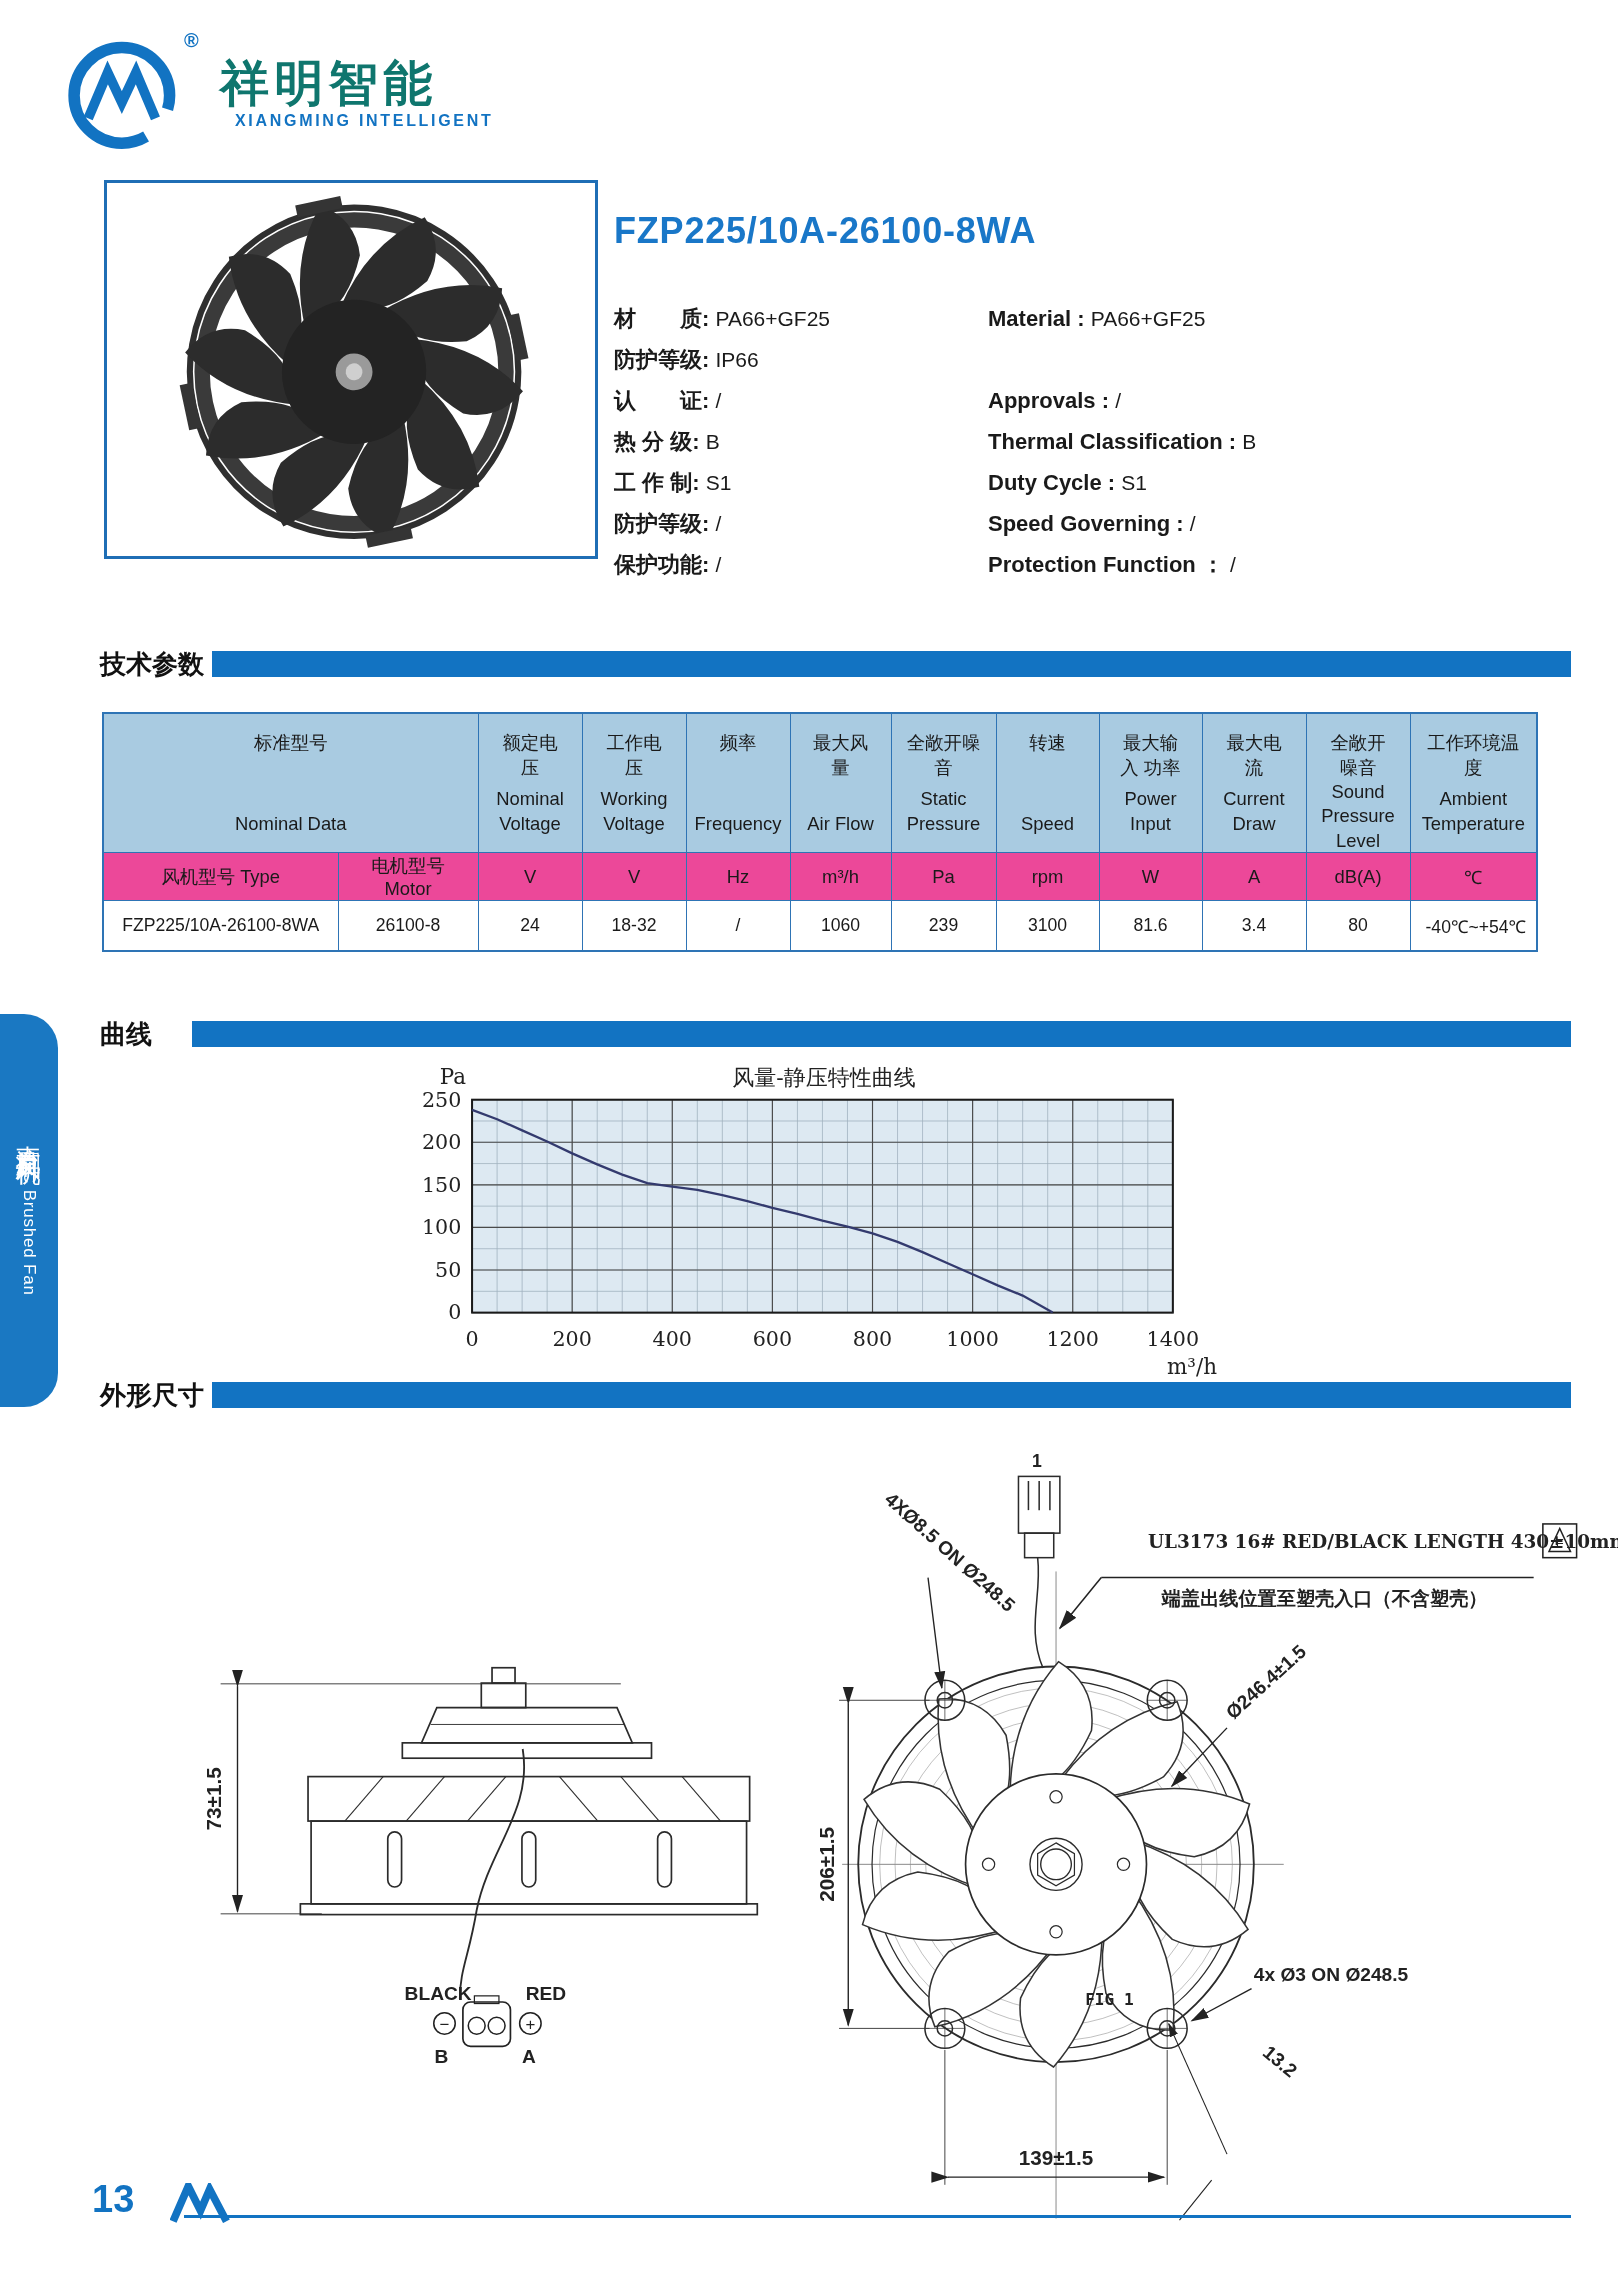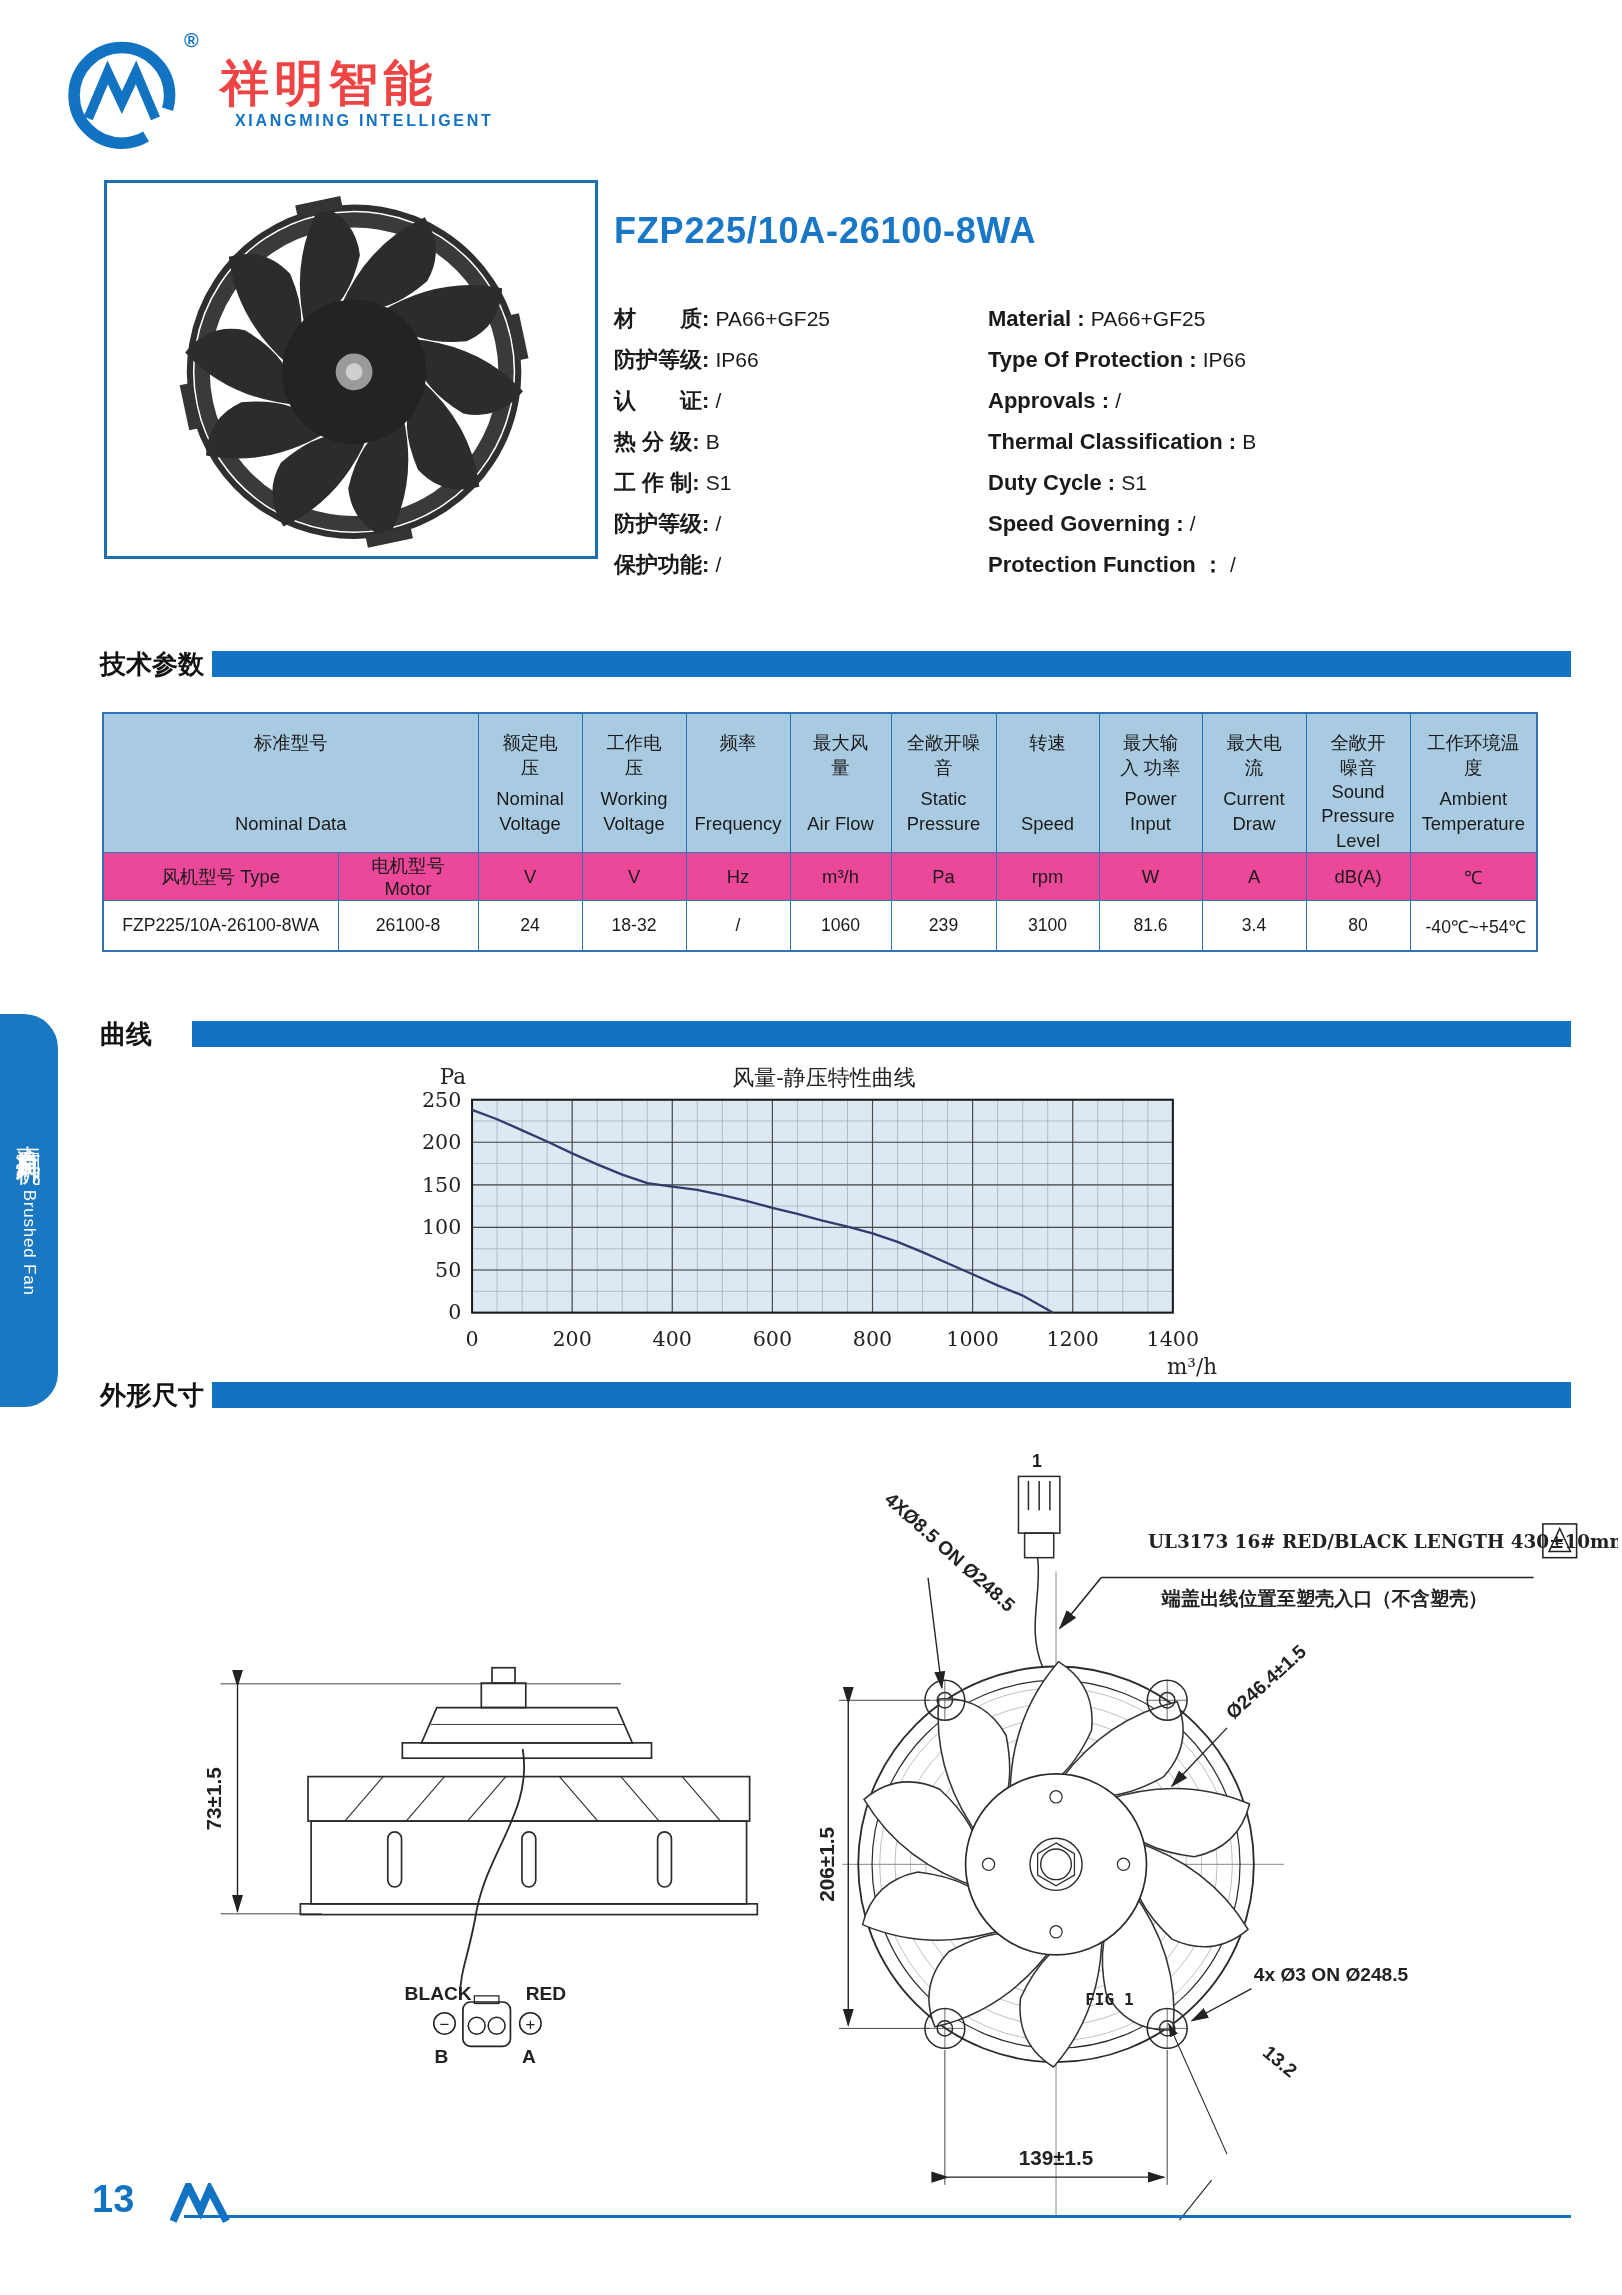--- a/index.html
+++ b/index.html
@@ -1,21 +1,21 @@
 <!DOCTYPE html>
 <html style="font-size:12.3px"><head>
 <meta charset="utf-8">
 <style>
   html,body{margin:0;padding:0;background:#ffffff;}
   .page{position:relative;width:1623px;height:2295px;background:#fff;overflow:hidden;
         font-family:"Liberation Sans",sans-serif;color:#1a1a1a;}
   
   .logo-block{position:absolute;left:67px;top:29px;width:476px;height:127px;}
   .logo-mark{position:absolute;left:0;top:7.7px;}
-  .logo-zh{position:absolute;left:153px;top:21.5px;font-size:49px;font-weight:bold;color:#ef4444;letter-spacing:5.4px;}
+  .logo-zh{position:absolute;left:153px;top:21.5px;font-size:49px;font-weight:bold;color:#0f766e;letter-spacing:5.4px;}
   .logo-en{position:absolute;left:168px;top:83px;font-size:16px;font-weight:bold;color:#1273c2;letter-spacing:2.7px;}
   .logo-reg{position:absolute;left:117px;top:0px;font-size:20px;font-weight:bold;color:#1273c2;}
   
   .photo-box{position:absolute;left:104px;top:180px;width:488px;height:373px;border:3.1px solid #1f6eb5;background:#fff;}
   
   .product-title{position:absolute;left:614px;top:186px;font-size:36px;font-weight:bold;color:#1977c8;letter-spacing:0.8px;}
   .specs{position:absolute;left:614px;top:298px;width:966px;}
   .spec-row{display:flex;height:41px;align-items:center;}
   .spec-zh{width:374px;font-size:22px;}
   .spec-zh .lbl{font-weight:bold;}
@@ -102,21 +102,20 @@
 
   <h1 class="product-title">FZP225/10A-26100-8WA</h1>
 
   <div class="specs">
     <div class="spec-row">
       <div class="spec-zh"><span class="lbl">材　　质:</span> <span class="spec-val">PA66+GF25</span></div>
       <div class="spec-en"><span class="lbl">Material :</span> <span class="spec-val">PA66+GF25</span></div>
     </div>
     <div class="spec-row">
       <div class="spec-zh"><span class="lbl">防护等级:</span> <span class="spec-val">IP66</span></div>
-      <div class="spec-en"><span class="lbl">Type Of Protection :</span> <span class="spec-val">IP66</span></div>
     </div>
     <div class="spec-row">
       <div class="spec-zh"><span class="lbl">认　　证:</span> <span class="spec-val">/</span></div>
       <div class="spec-en"><span class="lbl">Approvals :</span> <span class="spec-val">/</span></div>
     </div>
     <div class="spec-row">
       <div class="spec-zh"><span class="lbl">热 分 级:</span> <span class="spec-val">B</span></div>
       <div class="spec-en"><span class="lbl">Thermal Classification :</span> <span class="spec-val">B</span></div>
     </div>
     <div class="spec-row">

